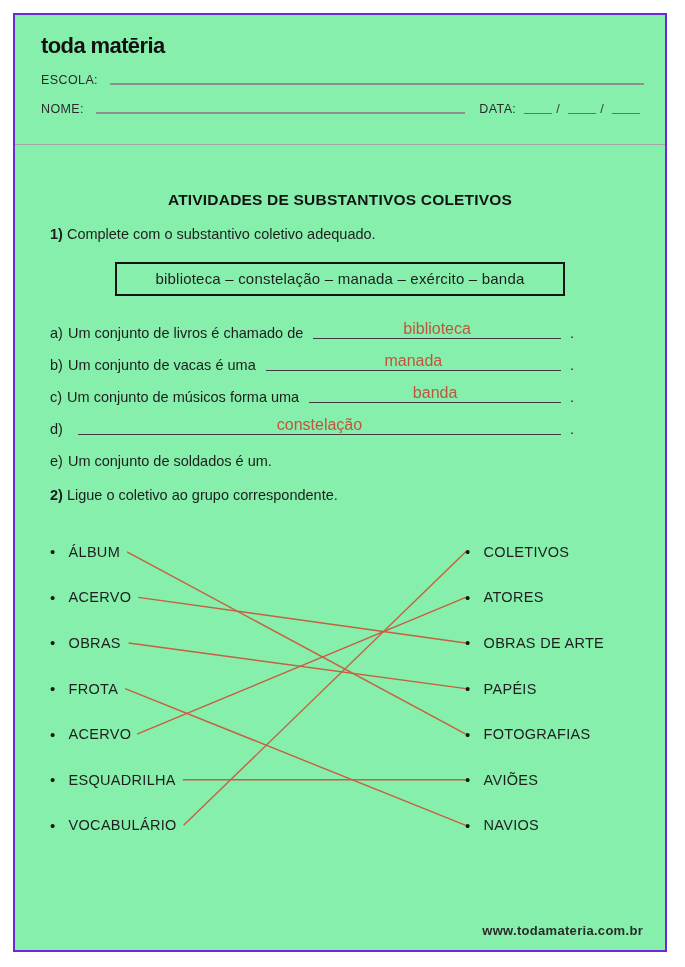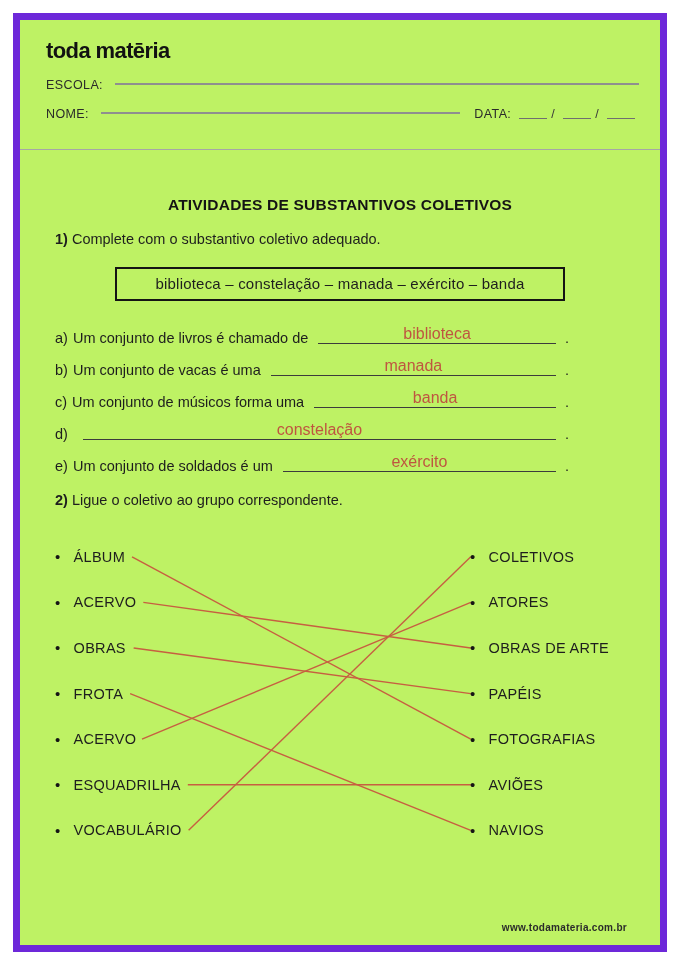--- a/index.html
+++ b/index.html
@@ -1,26 +1,26 @@
 <!DOCTYPE html>
 <html><head>
 <meta charset="utf-8">
 <style>
   * { margin:0; padding:0; box-sizing:border-box; }
   html,body { width:685px; height:967px; background:#ffffff;
     font-family:"Liberation Sans", sans-serif; color:#1e1e1e; }
   body { position:relative; overflow:hidden; }
 
   .frame { position:absolute; left:13px; top:13px; width:654px; height:939px;
-    border:7px solid #6d28d9; background:#bef264; }
+    border:2px solid #6d28d9; background:#86efac; }
 
   
   .header { height:130px; border-bottom:1px solid #a6a6a6; padding:16px 21px 0 26px; }
   .logo { font-size:22px; font-weight:bold; letter-spacing:-0.6px; color:#121212; margin-top:2px; }
-  .field-row { display:flex; align-items:center; margin-top:14px;
+  .field-row { display:flex; align-items:flex-end; margin-top:14px;
     font-size:12.5px; letter-spacing:0.4px; color:#2a2a2a; }
   .field-label { white-space:nowrap; padding-bottom:1px; }
   .rule { flex:1; border-bottom:2px solid #8f8f8f; margin-left:12px; height:1px; margin-bottom:3px; }
   .name-rule { margin-right:14px; }
   .date-group { display:flex; align-items:flex-end; white-space:nowrap; }
   .date-blank { width:28px; border-bottom:1.5px solid #6f6f6f; margin:0 4px 3px 8px; height:1px; }
   .date-slash { padding-bottom:1px; color:#3a3a3a; }
 
   
   .content { position:relative; padding:0 35px; height:807px; }
@@ -44,21 +44,21 @@
   
   .match-area { position:relative; margin-top:26px; height:320px; }
   .match-col { position:absolute; top:0; }
   .match-col-left { left:0; }
   .match-col-right { left:415px; }
   .match-item { display:flex; align-items:center; height:45.6px;
     font-size:14.5px; letter-spacing:0.3px; white-space:nowrap; }
   .bullet { font-size:15px; margin-right:13px; color:#151515; }
   .match-svg { position:absolute; left:0; top:0; pointer-events:none; overflow:visible; }
 
-  .footer { position:absolute; right:33px; bottom:12px; font-size:10px;
+  .footer { position:absolute; right:22px; bottom:12px; font-size:13px;
     font-weight:bold; letter-spacing:0.3px; color:#2b2b2b; }
 </style>
 </head>
 <body>
 
 <div class="frame">
 
   <div class="header">
     <div class="logo">toda matēria</div>
 
@@ -111,21 +111,20 @@
         <span class="fill-period">.</span>
       </div>
       <div class="fill-row">
         <span class="fill-letter">d)</span>
         <span class="blank answer" style="color: rgb(191, 85, 64);">constelação</span>
         <span class="fill-period">.</span>
       </div>
       <div class="fill-row">
         <span class="fill-letter">e)</span>
         <span class="fill-sentence">Um conjunto de soldados é um</span>
-        <span class="blank answer" style="color: rgb(191, 85, 64);">exército</span>
         <span class="fill-period">.</span>
       </div>
     </div>
 
     <div class="instruction instruction2">
       <strong>2)</strong><span>Ligue o coletivo ao grupo correspondente.</span>
     </div>
 
     <div class="match-area">
       <svg class="match-svg" width="582" height="320">

